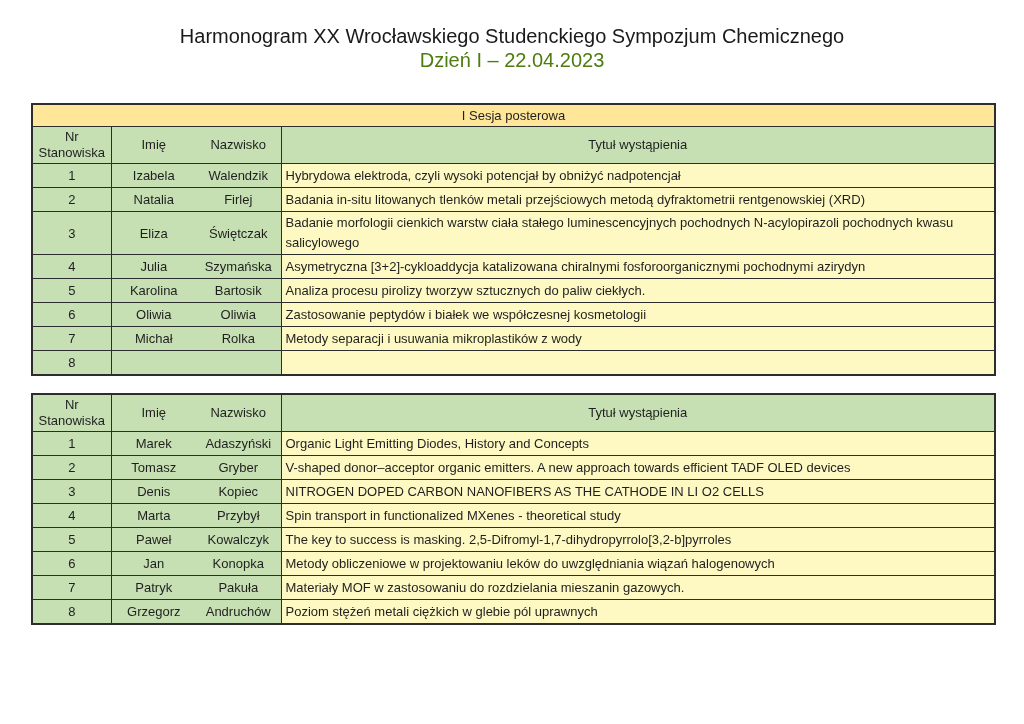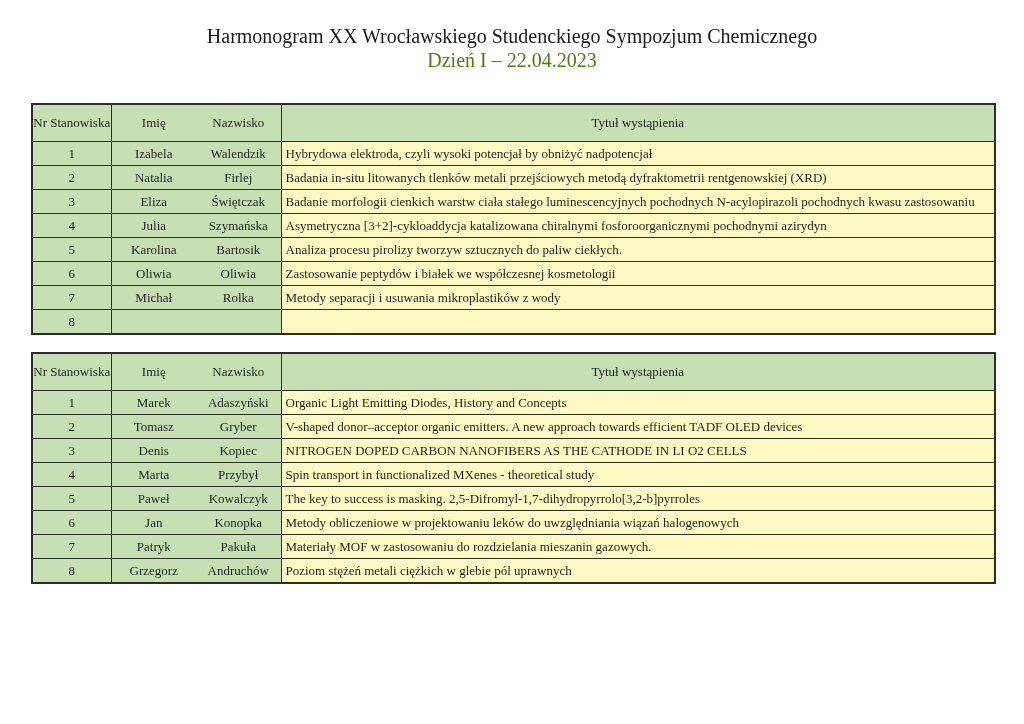--- a/index.html
+++ b/index.html
@@ -3,21 +3,21 @@
 <meta charset="utf-8">
 <style>
   html, body { margin: 0; padding: 0; }
   body {
     width: 1024px; height: 724px;
     background: #ffffff;
     font-family: "Liberation Sans", sans-serif;
     color: #1f1f1f;
     overflow: hidden;
   }
-  .page { position: relative; width: 1024px; height: 724px; background: #ffffff; font-family: Liberation Serif, serif; }
+  .page { position: relative; width: 1024px; height: 724px; background: #ffffff; }
 
   .doc-title {
     padding-top: 24px;
     text-align: center;
     font-size: 20px;
     line-height: 24px;
     color: #1a1a1a;
   }
   .doc-subtitle {
     text-align: center;
@@ -94,20 +94,23 @@
   <div class="doc-subtitle">Dzień I – 22.04.2023</div>
 
   <table class="session-table t1">
     <colgroup>
       <col class="w-nr">
         <col class="w-fn">
         <col class="w-ln">
         <col class="w-title">
     </colgroup>
     <thead>
+      <tr class="banner-row">
+        <td class="banner" colspan="4">I Sesja posterowa</td>
+      </tr>
       <tr class="header-row">
         <th class="c-nr">Nr Stanowiska</th>
         <th class="c-fn">Imię</th>
         <th class="c-ln">Nazwisko</th>
         <th class="c-title">Tytuł wystąpienia</th>
       </tr>
     </thead>
     <tbody>
         <tr>
           <td class="c-nr">1</td>
@@ -118,21 +121,21 @@
         <tr>
           <td class="c-nr">2</td>
           <td class="c-fn">Natalia</td>
           <td class="c-ln">Firlej</td>
           <td class="c-title">Badania in-situ litowanych tlenków metali przejściowych metodą dyfraktometrii rentgenowskiej (XRD)</td>
         </tr>
         <tr>
           <td class="c-nr">3</td>
           <td class="c-fn">Eliza</td>
           <td class="c-ln">Świętczak</td>
-          <td class="c-title">Badanie morfologii cienkich warstw ciała stałego luminescencyjnych pochodnych N-acylopirazoli pochodnych kwasu zastosowaniu</td>
+          <td class="c-title">Badanie morfologii cienkich warstw ciała stałego luminescencyjnych pochodnych N-acylopirazoli pochodnych kwasu salicylowego</td>
         </tr>
         <tr>
           <td class="c-nr">4</td>
           <td class="c-fn">Julia</td>
           <td class="c-ln">Szymańska</td>
           <td class="c-title">Asymetryczna [3+2]-cykloaddycja katalizowana chiralnymi fosforoorganicznymi pochodnymi azirydyn</td>
         </tr>
         <tr>
           <td class="c-nr">5</td>
           <td class="c-fn">Karolina</td>

